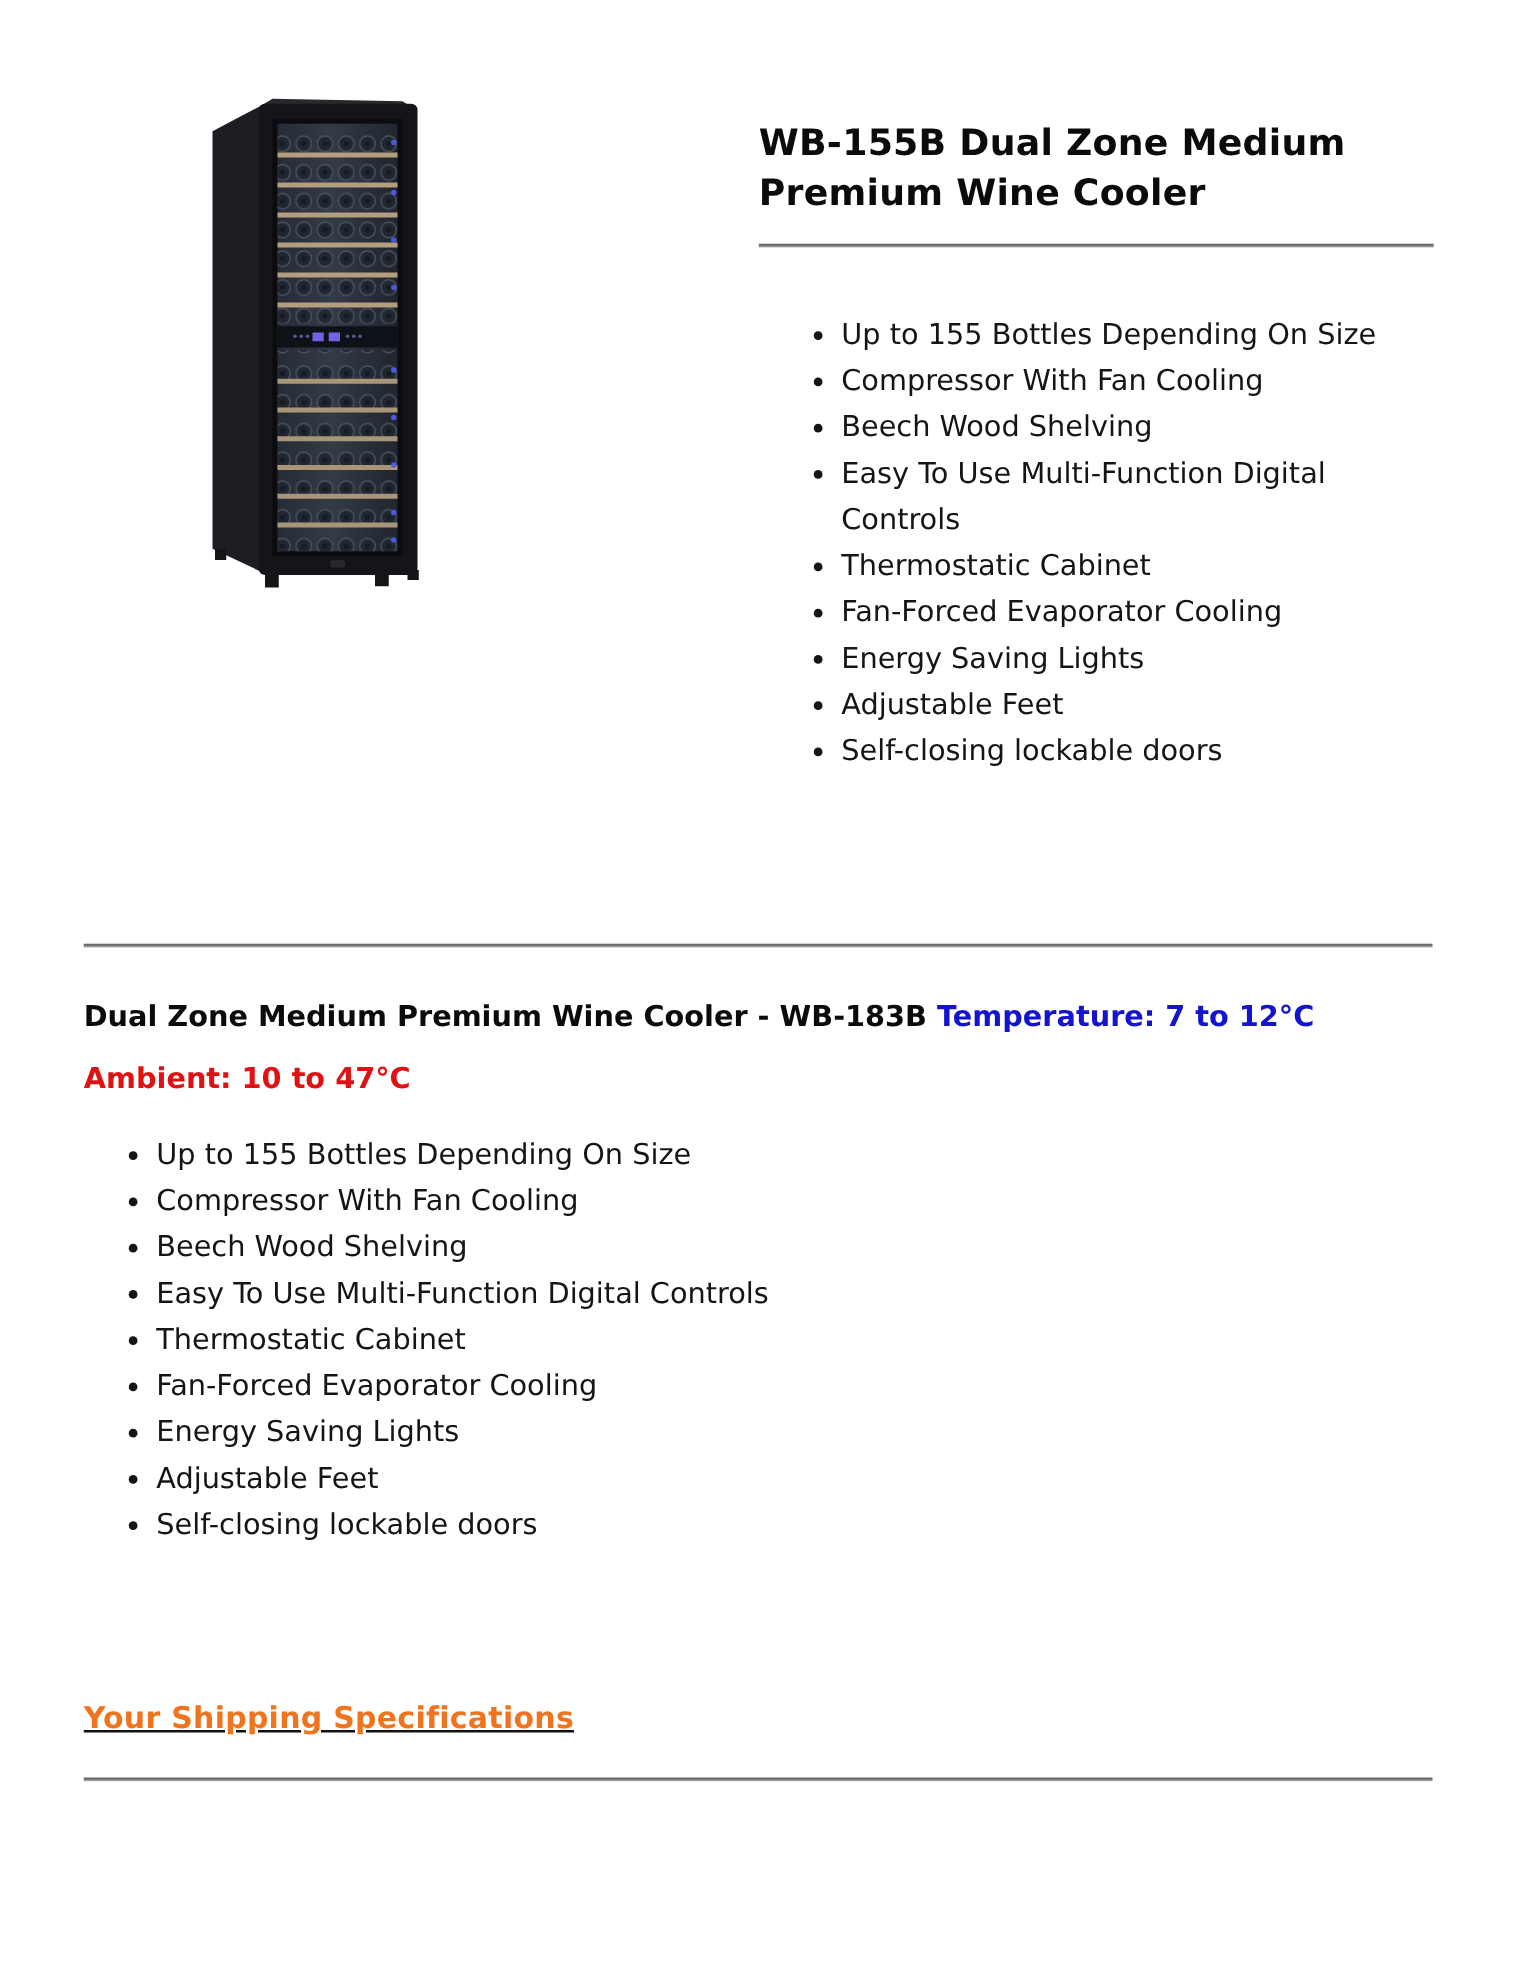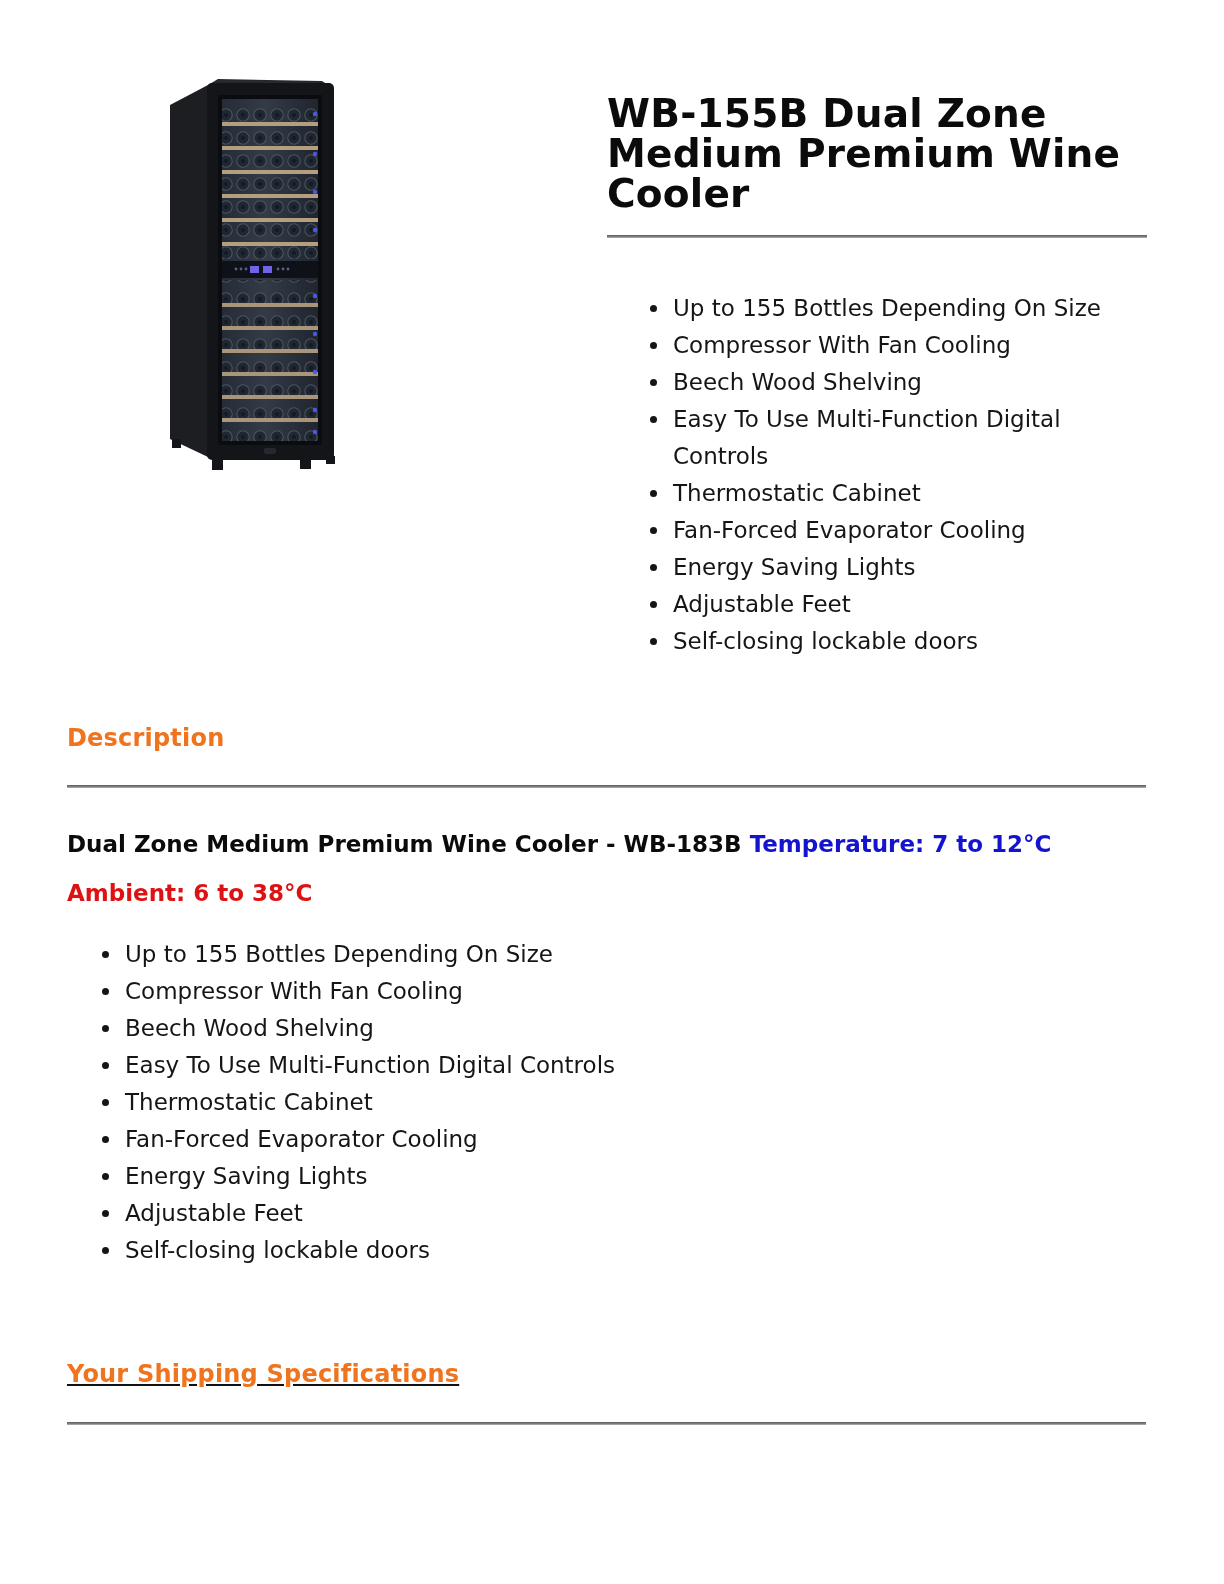--- a/index.html
+++ b/index.html
@@ -19,21 +19,21 @@
   }
   hr.rule{
     border:none;height:3px;
     background:linear-gradient(to bottom,#5d5d5d 0%,#7d7d7d 55%,#b9b9b9 100%);
     margin:0;
   }
   
   .hero-img{position:absolute;left:150px;top:58px;width:300px;height:425px;}
   .hero-text{position:absolute;left:607px;top:94px;width:540px;}
   .hero-text h1{
-    margin:0;font-size:39px;line-height:40px;font-weight:bold;color:#0b0b0b;
+    margin:0;font-size:29px;line-height:40px;font-weight:bold;color:#0b0b0b;
     letter-spacing:.2px;
   }
   .hero-text hr.rule{margin-top:21px;}
   ul.features{
     margin:52px 0 0 0;
     padding:0 0 0 64px;
     list-style:disc outside;
     font-size:23px;line-height:37px;color:#151515;
     width:505px;
   }
@@ -153,23 +153,22 @@
     <li>Easy To Use Multi-Function Digital Controls</li>
     <li>Thermostatic Cabinet</li>
     <li>Fan-Forced Evaporator Cooling</li>
     <li>Energy Saving Lights</li>
     <li>Adjustable Feet</li>
     <li>Self-closing lockable doors</li>
   </ul>
 </div>
 
 <div class="desc">
-  <h2 class="section-heading">Description</h2>
   <hr class="rule">
-  <p class="summary"><span>Dual Zone Medium Premium Wine Cooler - WB-183B</span> <span class="t-blue">Temperature: 7 to 12°C</span> <span class="t-red">Ambient: 6 to 38°C</span></p>
+  <p class="summary"><span>Dual Zone Medium Premium Wine Cooler - WB-183B</span> <span class="t-blue">Temperature: 7 to 12°C</span> <span class="t-red">Ambient: 10 to 47°C</span></p>
   <ul class="features2">
     <li>Up to 155 Bottles Depending On Size</li>
     <li>Compressor With Fan Cooling</li>
     <li>Beech Wood Shelving</li>
     <li>Easy To Use Multi-Function Digital Controls</li>
     <li>Thermostatic Cabinet</li>
     <li>Fan-Forced Evaporator Cooling</li>
     <li>Energy Saving Lights</li>
     <li>Adjustable Feet</li>
     <li>Self-closing lockable doors</li>

